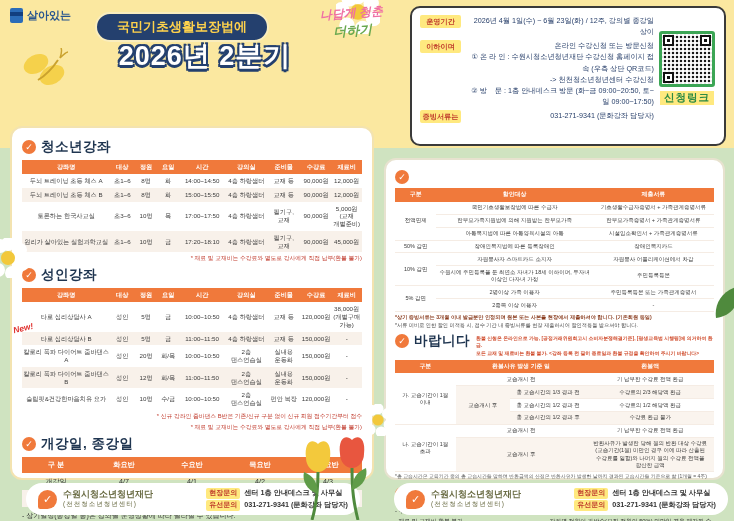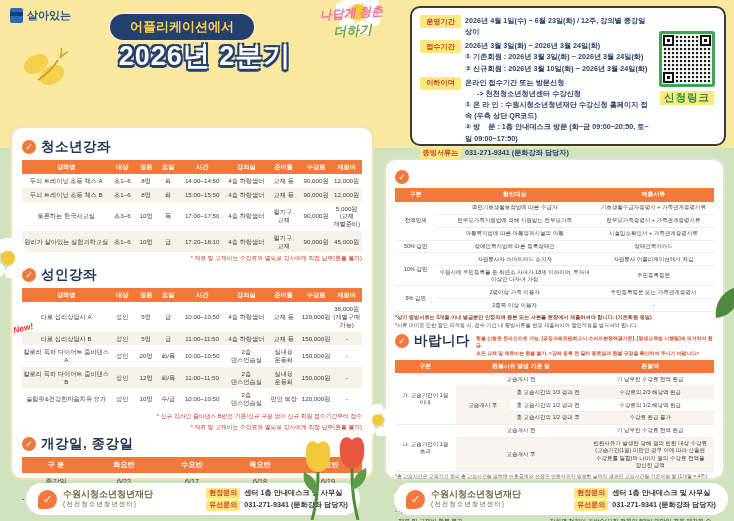--- a/index.html
+++ b/index.html
@@ -26,21 +26,21 @@
   
   .info-box{position:absolute;top:6px;right:8px;width:316px;height:140px;z-index:3;
             background:#fff;border:2px solid #3a3a3a;border-radius:10px;
             padding:7px 8px;box-sizing:border-box;display:flex;}
   .info-left{flex:1;padding-right:4px;}
   .info-row{display:flex;margin-bottom:3px;}
   .info-label{flex:0 0 37px;align-self:flex-start;background:#ffe97f;color:#bf3a2b;
               font-weight:bold;font-size:7.2px;padding:1.5px 2px;text-align:center;
               margin-right:4px;border-radius:2px;}
   .info-lines{flex:1;}
-  .info-line{font-size:7.2px;font-weight:bold;color:#29406b;line-height:1.55;white-space:pre-wrap;}
+  .info-line{font-size:7.2px;font-weight:normal;color:#29406b;line-height:1.55;white-space:pre-wrap;text-align:right;}
   .info-right{width:58px;text-align:center;padding-top:16px;}
   .qr{width:50px;height:50px;border:3px solid #3ca655;border-radius:3px;background:#fff;margin:0 auto;
       position:relative;background-image:radial-gradient(#1a1a1a 55%,transparent 56%);
       background-size:4px 4px;background-position:1px 1px;}
   .finder{position:absolute;width:11px;height:11px;border:2px solid #111;box-sizing:border-box;
           background:radial-gradient(#111 35%,#fff 36%);}
   .f1{top:1px;left:1px;} .f2{top:1px;right:1px;} .f3{bottom:1px;left:1px;}
   .qr-label{display:inline-block;margin-top:0;background:#ffe97f;color:#2e8b44;
             font-weight:bold;font-size:10.5px;padding:0 4px;letter-spacing:1px;}
   
@@ -98,52 +98,43 @@
 </head>
 <body>
 
 <div class="poster">
   <div class="band"></div>
 
   <div class="city">
     <span class="city-ic"></span>
     <span class="city-tx">살아있는</span>
   </div>
-  <div class="badge">어플리케이션에서</div>
+  <div class="badge">국민기초생활보장법에</div>
   <div class="title1">2026년 2분기</div>
   <div class="slogan">
     <div class="s1">나답게 청춘</div>
     <div class="s2">더하기</div>
   </div>
 
   <div class="info-box">
     <div class="info-left">
       <div class="info-row">
         <span class="info-label">운영기간</span>
         <div class="info-lines">
 
         <div class="info-line">2026년 4월 1일(수) ~ 6월 23일(화) / 12주, 강의별 종강일 상이</div>
           </div>
       </div>
       <div class="info-row">
-        <span class="info-label">접수기간</span>
-        <div class="info-lines">
-
-        <div class="info-line">2026년 3월 3일(화) ~ 2026년 3월 24일(화)</div>
-            <div class="info-line">① 기존회원 : 2026년 3월 3일(화) ~ 2026년 3월 24일(화)</div>
-            <div class="info-line">② 신규회원 : 2026년 3월 10일(화) ~ 2026년 3월 24일(화)</div>
-          </div>
-      </div>
-      <div class="info-row">
         <span class="info-label">이하이며</span>
         <div class="info-lines">
 
-        <div class="info-line">온라인 접수기간 또는 방문신청</div>
+        <div class="info-line">온라인 수강신청 또는 방문신청</div>
+            <div class="info-line">① 온 라 인 : 수원시청소년청년재단 수강신청 홈페이지 접속 (우측 상단 QR코드)</div>
             <div class="info-line">      -&gt; 천천청소년청년센터 수강신청</div>
-            <div class="info-line">① 온 라 인 : 수원시청소년청년재단 수강신청 홈페이지 접속 (우측 상단 QR코드)</div>
             <div class="info-line">② 방    문 : 1층 안내데스크 방문 (화~금 09:00~20:50, 토~일 09:00~17:50)</div>
           </div>
       </div>
       <div class="info-row">
         <span class="info-label">증빙서류는</span>
         <div class="info-lines">
 
         <div class="info-line">031-271-9341 (문화강좌 담당자)</div>
           </div>
       </div>
@@ -351,20 +342,27 @@
 
       <th>구 분</th>
             <th>화요반</th>
             <th>수요반</th>
             <th>목요반</th>
             <th>금요반</th>
           </tr>
         </thead>
       <tbody>
 
+      <tr>
+          <td>개강일</td>
+          <td>4/7</td>
+          <td>4/1</td>
+          <td>4/2</td>
+          <td>4/3</td>
+        </tr>
           <tr>
           <td>종강일</td>
           <td>6/23</td>
           <td>6/17</td>
           <td>6/18</td>
           <td>6/19</td>
         </tr>
         </tbody>
     </table>
     <div class="note">- 상기일정(종강일 등)은 강좌별 운영상황에 따라 달라질 수 있습니다.</div>

